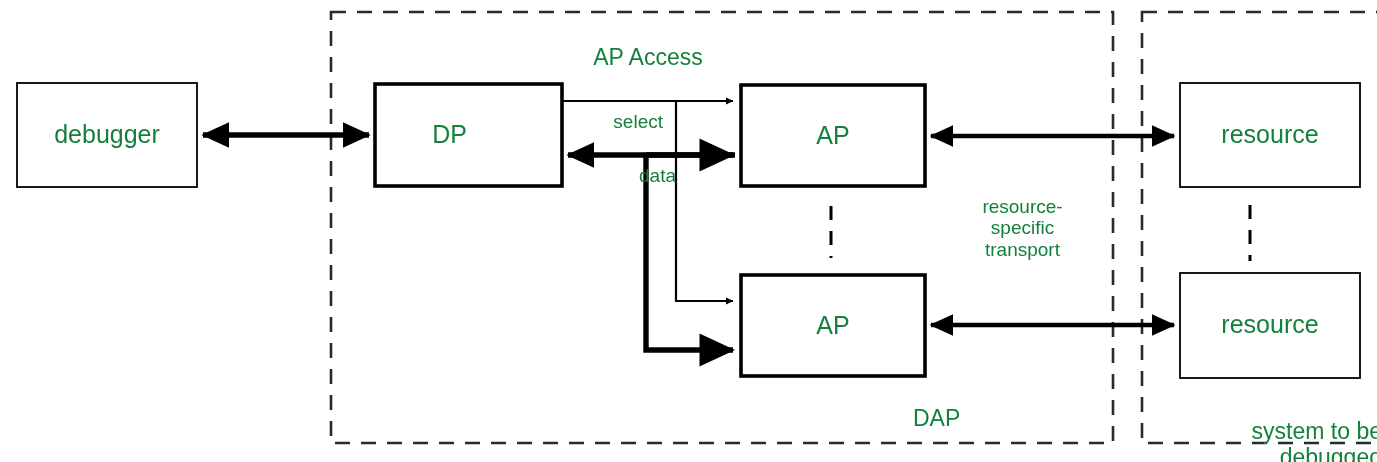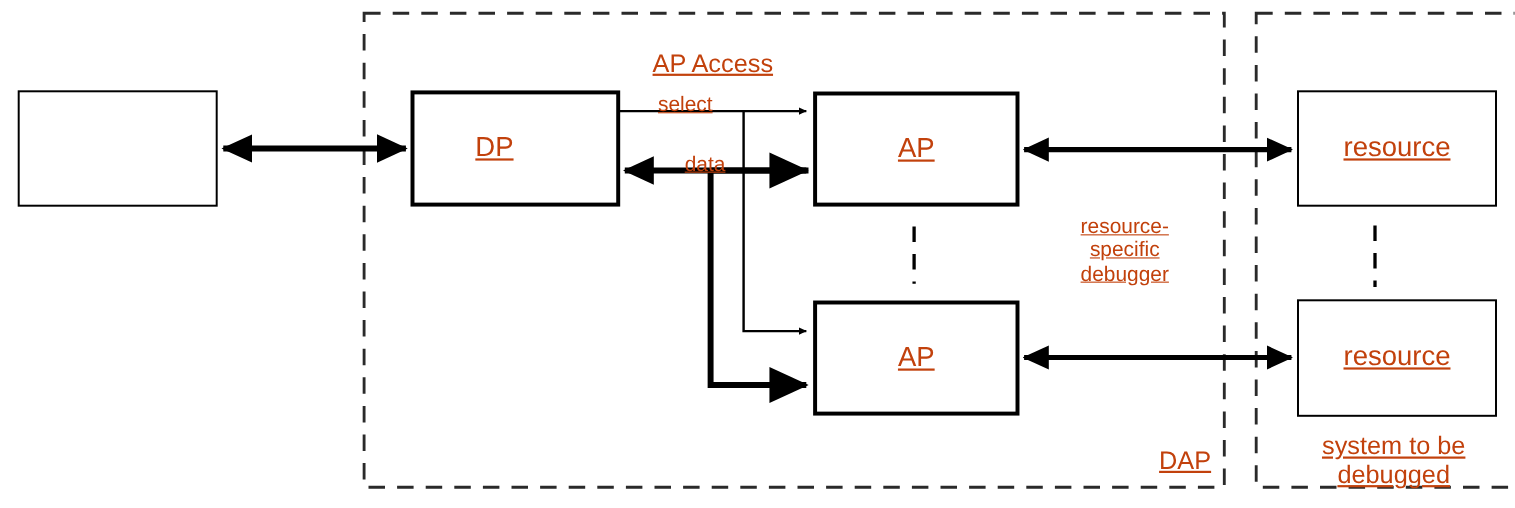--- a/index.html
+++ b/index.html
@@ -1,29 +1,29 @@
 <!DOCTYPE html>
 <html><head>
 <meta charset="utf-8">
 <style>
   html,body{margin:0;padding:0;background:#ffffff;}
   body{width:1377px;height:462px;font-family:"Liberation Sans",sans-serif;color:#000;}
   #stage{position:relative;width:1377px;height:462px;overflow:hidden;background:#fff;}
   svg.layer{position:absolute;left:0;top:0;width:1377px;height:462px;}
 
-  .lbl{position:absolute;white-space:pre;color:#c2410c;font-family:"Liberation Sans",sans-serif;text-decoration:underline;}
+  .lbl{position:absolute;white-space:pre;color:#15803d;font-family:"Liberation Sans",sans-serif;}
 
   .box-label{font-size:25px;line-height:1;}
   .edge-label{font-size:19px;line-height:1.12;}
   .region-label{font-size:23px;line-height:1.14;}
   .title-label{font-size:23px;line-height:1;}
 
   .center{text-align:center;}
-  .right{text-align:right;}
-  .left{text-align:center;}
+  .right{}
+  .left{text-align:right;margin-top:26px;}
 </style>
 </head>
 <body>
 
 <div id="stage">
 
   <svg class="layer" viewBox="0 0 1377 462" xmlns="http://www.w3.org/2000/svg">
     <defs>
       <marker id="ah" viewBox="0 0 10 10" refX="9.4" refY="5" markerWidth="5.2" markerHeight="5.2" orient="auto-start-reverse" markerUnits="strokeWidth">
         <path d="M 0 0.4 L 10 5 L 0 9.6 z" fill="#000"></path>
@@ -66,40 +66,41 @@
 
     <line x1="931" y1="136" x2="1174" y2="136" stroke="#000" stroke-width="4.6" marker-start="url(#ah)" marker-end="url(#ah)"></line>
 
     <line x1="931" y1="325" x2="1174" y2="325" stroke="#000" stroke-width="4.6" marker-start="url(#ah)" marker-end="url(#ah)"></line>
 
     <line x1="831" y1="206" x2="831" y2="258" stroke="#000" stroke-width="3" stroke-dasharray="14 11"></line>
 
     <line x1="1250" y1="205" x2="1250" y2="261" stroke="#000" stroke-width="3" stroke-dasharray="14 11"></line>
   </svg>
 
+  <div class="lbl box-label center" style="left:17px;top:122px;width:180px;">debugger</div>
 
   <div class="lbl box-label center" style="left:356px;top:122px;width:187px;">DP</div>
 
   <div class="lbl box-label center" style="left:741px;top:123px;width:184px;">AP</div>
 
   <div class="lbl box-label center" style="left:741px;top:313px;width:184px;">AP</div>
 
   <div class="lbl box-label center" style="left:1180px;top:122px;width:180px;">resource</div>
 
   <div class="lbl box-label center" style="left:1180px;top:312px;width:180px;">resource</div>
 
 
   <div class="lbl title-label center" style="left:586px;top:46px;width:124px;">AP Access</div>
 
   <div class="lbl edge-label left" style="left:583px;top:85px;width:80px;">select</div>
 
   <div class="lbl edge-label left" style="left:606px;top:139px;width:70px;">data</div>
 
   <div class="lbl edge-label center" style="left:960px;top:196px;width:125px;">resource-
 specific
-debugger</div>
+transport</div>
 
   <div class="lbl region-label right" style="left:913px;top:405px;width:188px;">DAP</div>
 
   <div class="lbl region-label left" style="left:1152px;top:392px;width:230px;">system to be
 debugged</div>
 
 </div>
 
 </body></html>

